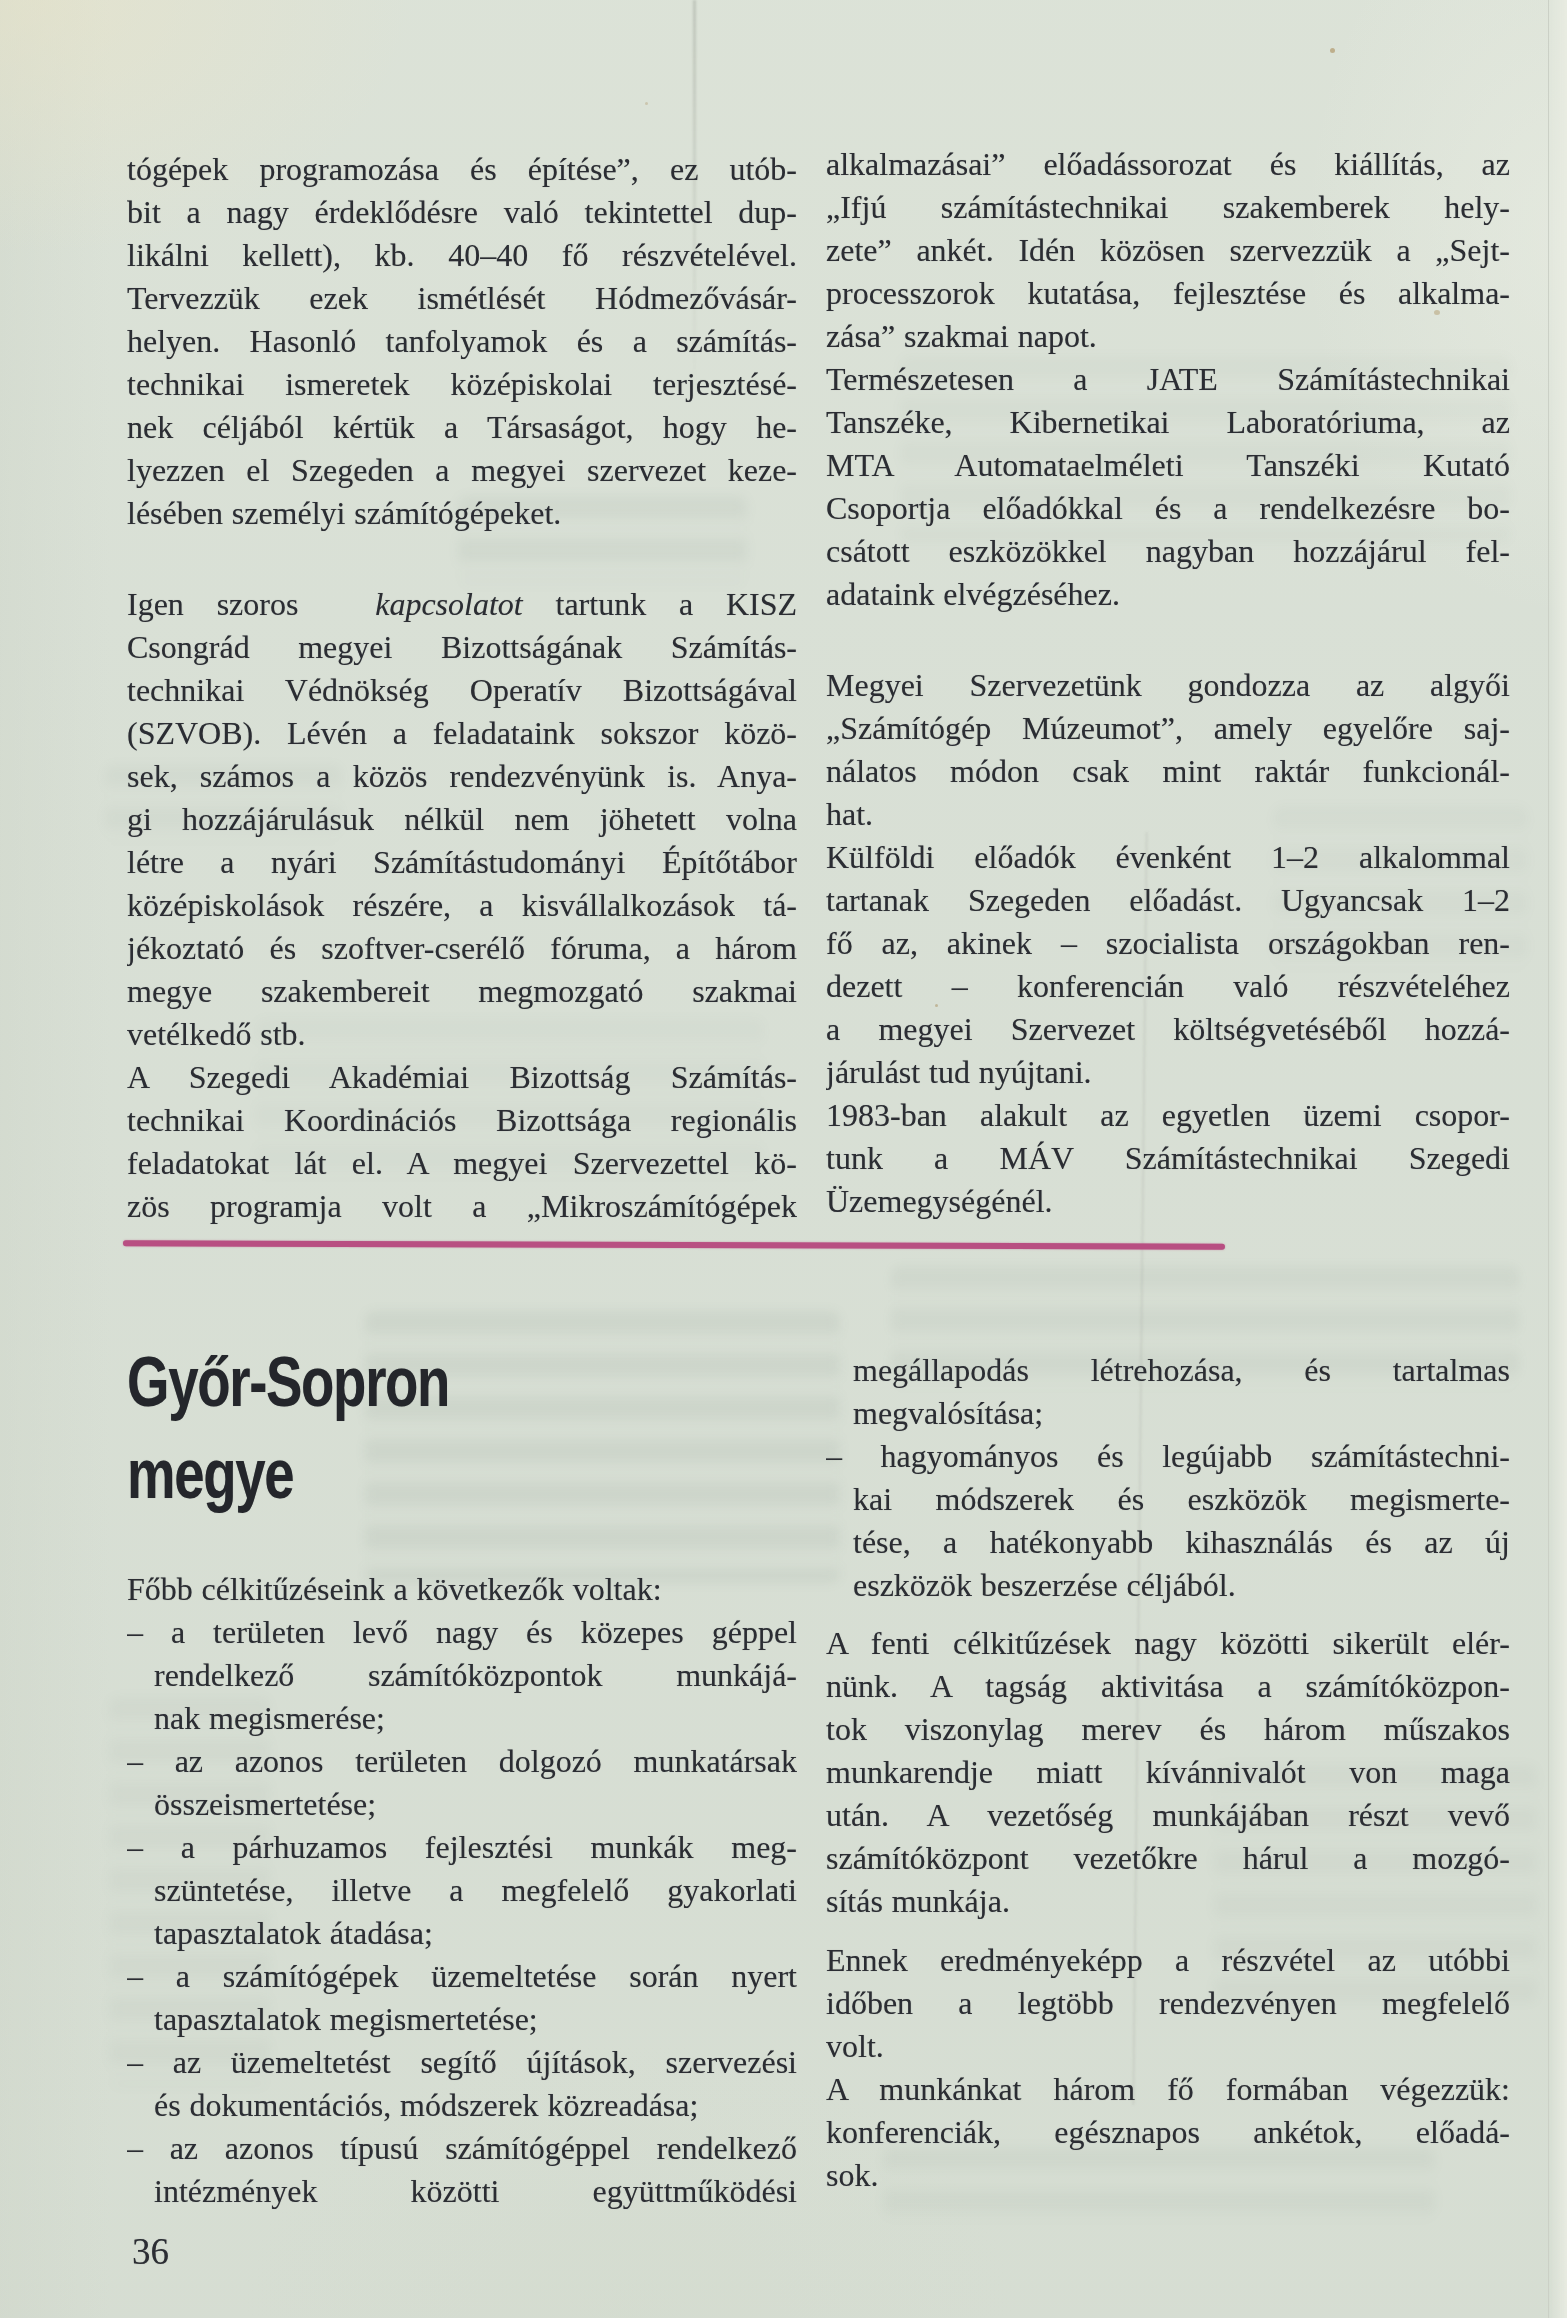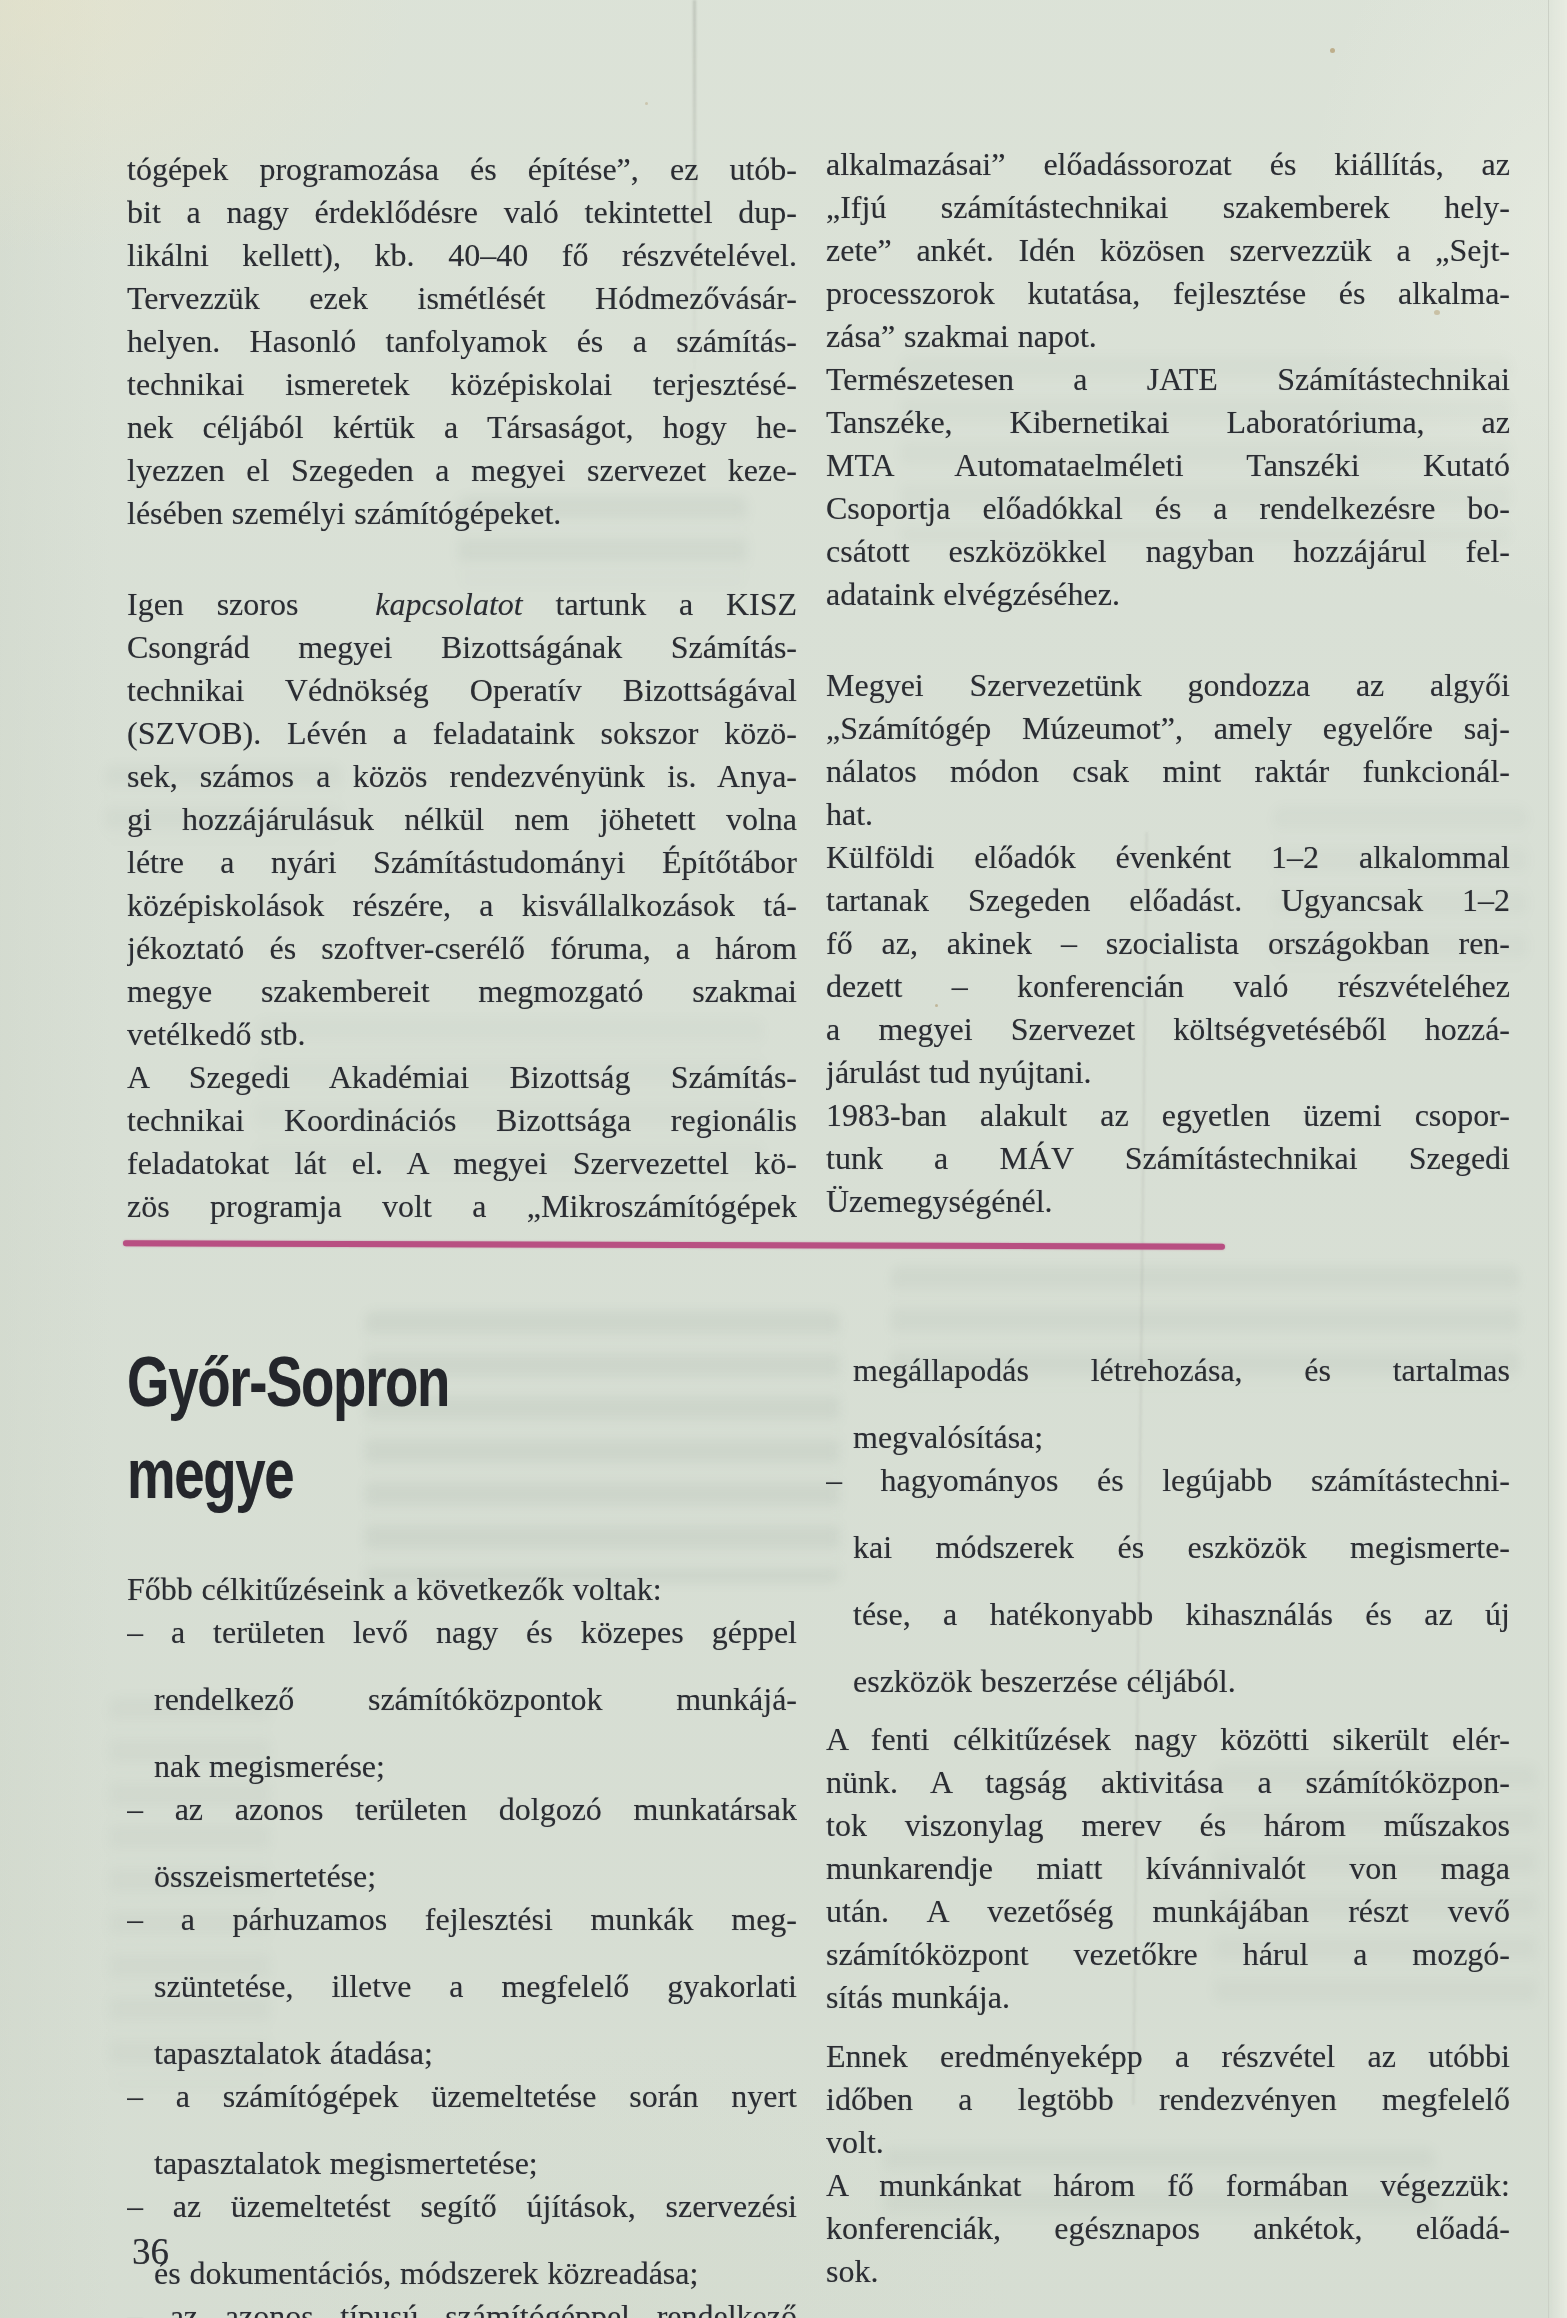--- a/index.html
+++ b/index.html
@@ -22,21 +22,21 @@
   }
   .col-left { left:127px; top:148px; width:670px;  }
   .col-right{ left:826px; top:143px; width:684px; }
   .line{
     height:43px; line-height:43px; overflow:hidden;
     text-align:justify; text-align-last:justify;
   }
   .line.endline{ text-align-last:left; }
   .line i{ font-style:italic;margin-left:44px; }
   .b-first{ padding-left:27px; text-indent:-27px; }
-  .b-cont { padding-left:27px;margin-top:24px; }
+  .b-cont { padding-left:27px; }
   .block{ margin:0; }
   .gap-para { margin-top:48px; }
   .gap-small{ margin-top:15.3px; }
   .col-left  .gap-section{ margin-top:108px; }
   .col-right .gap-section{ margin-top:126px; }
   .h-line{
     font-family:"Liberation Sans","DejaVu Sans",sans-serif;
     font-weight:bold; font-size:70px; height:92px; line-height:92px;
     letter-spacing:-1.7px; color:#24262b;
     transform:scaleX(0.78); transform-origin:left center;

